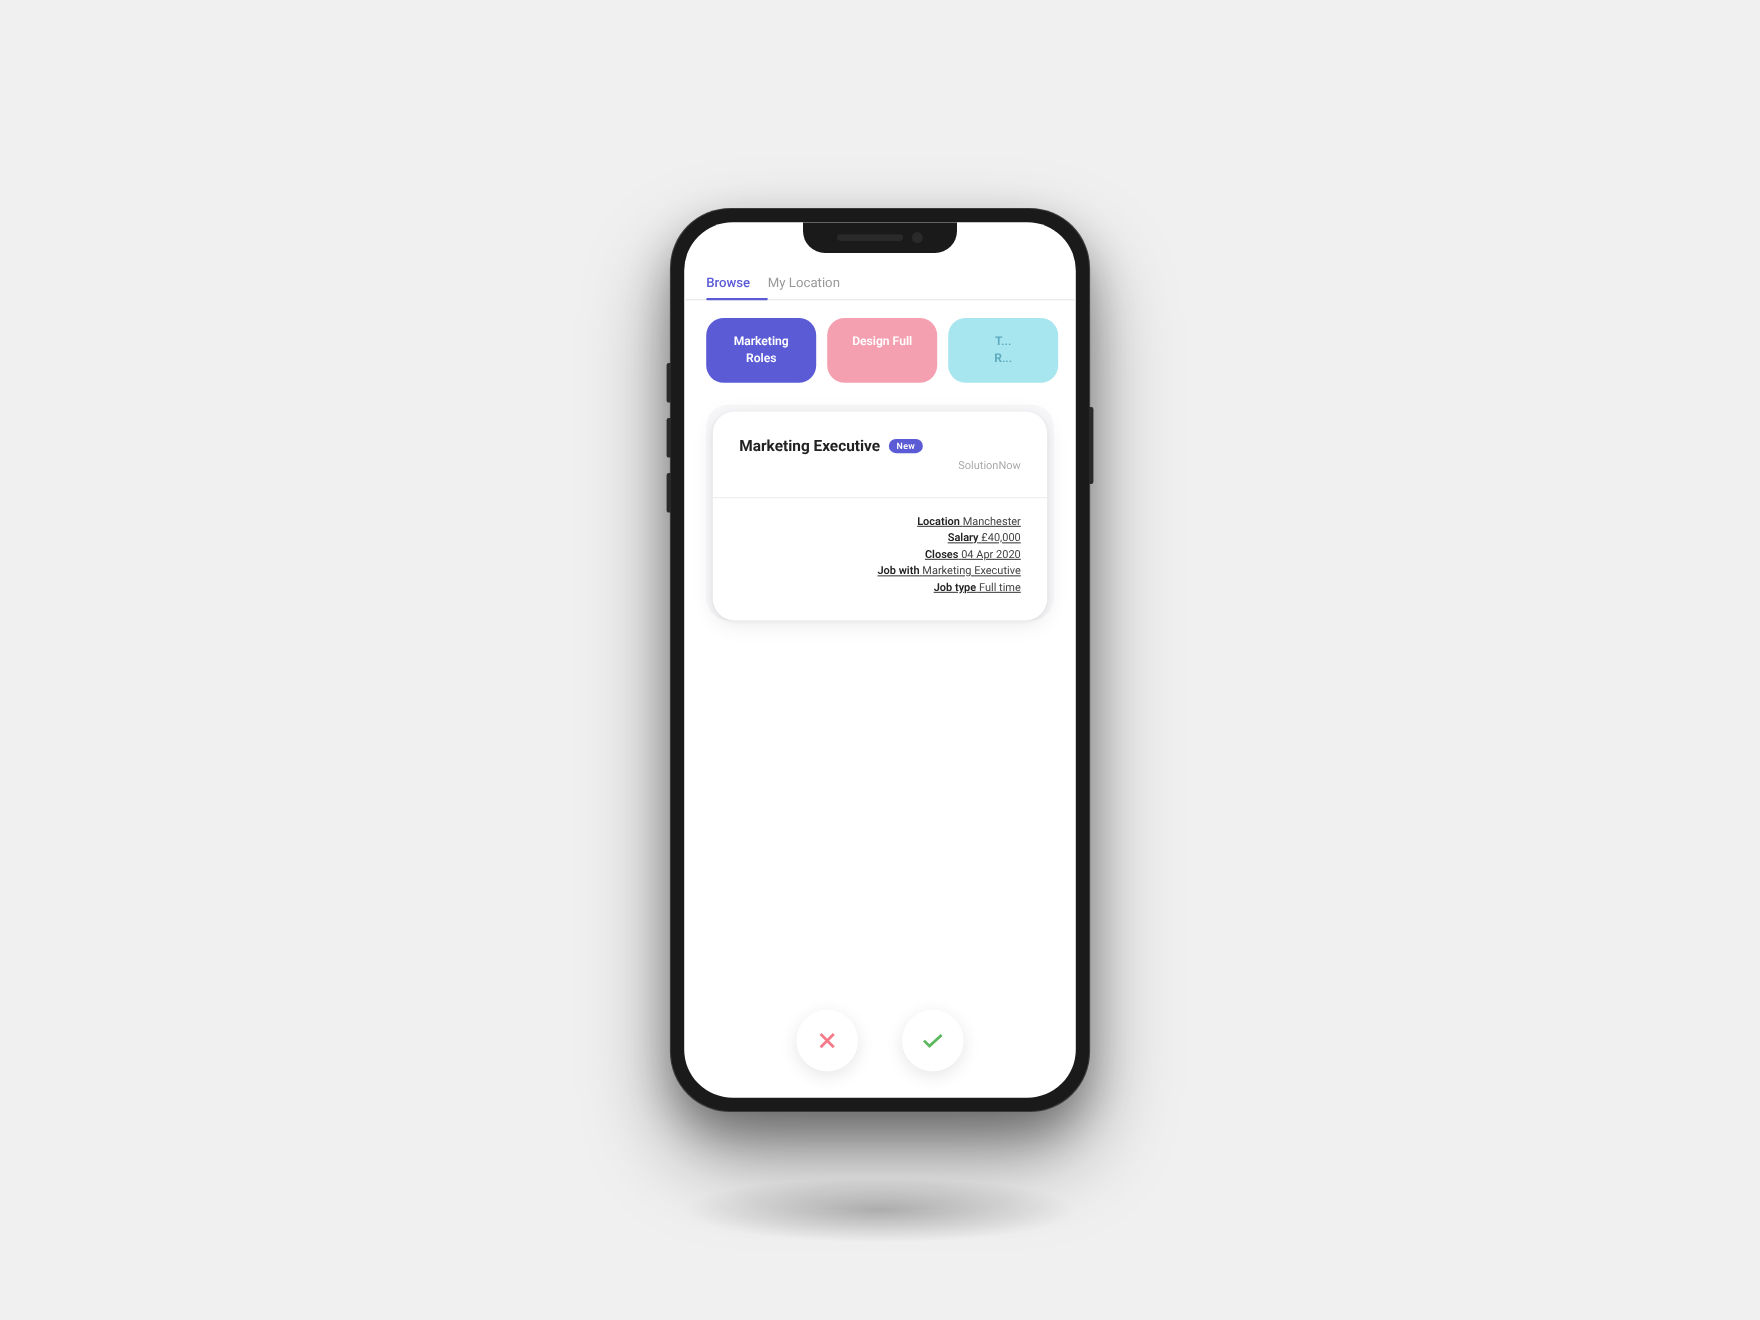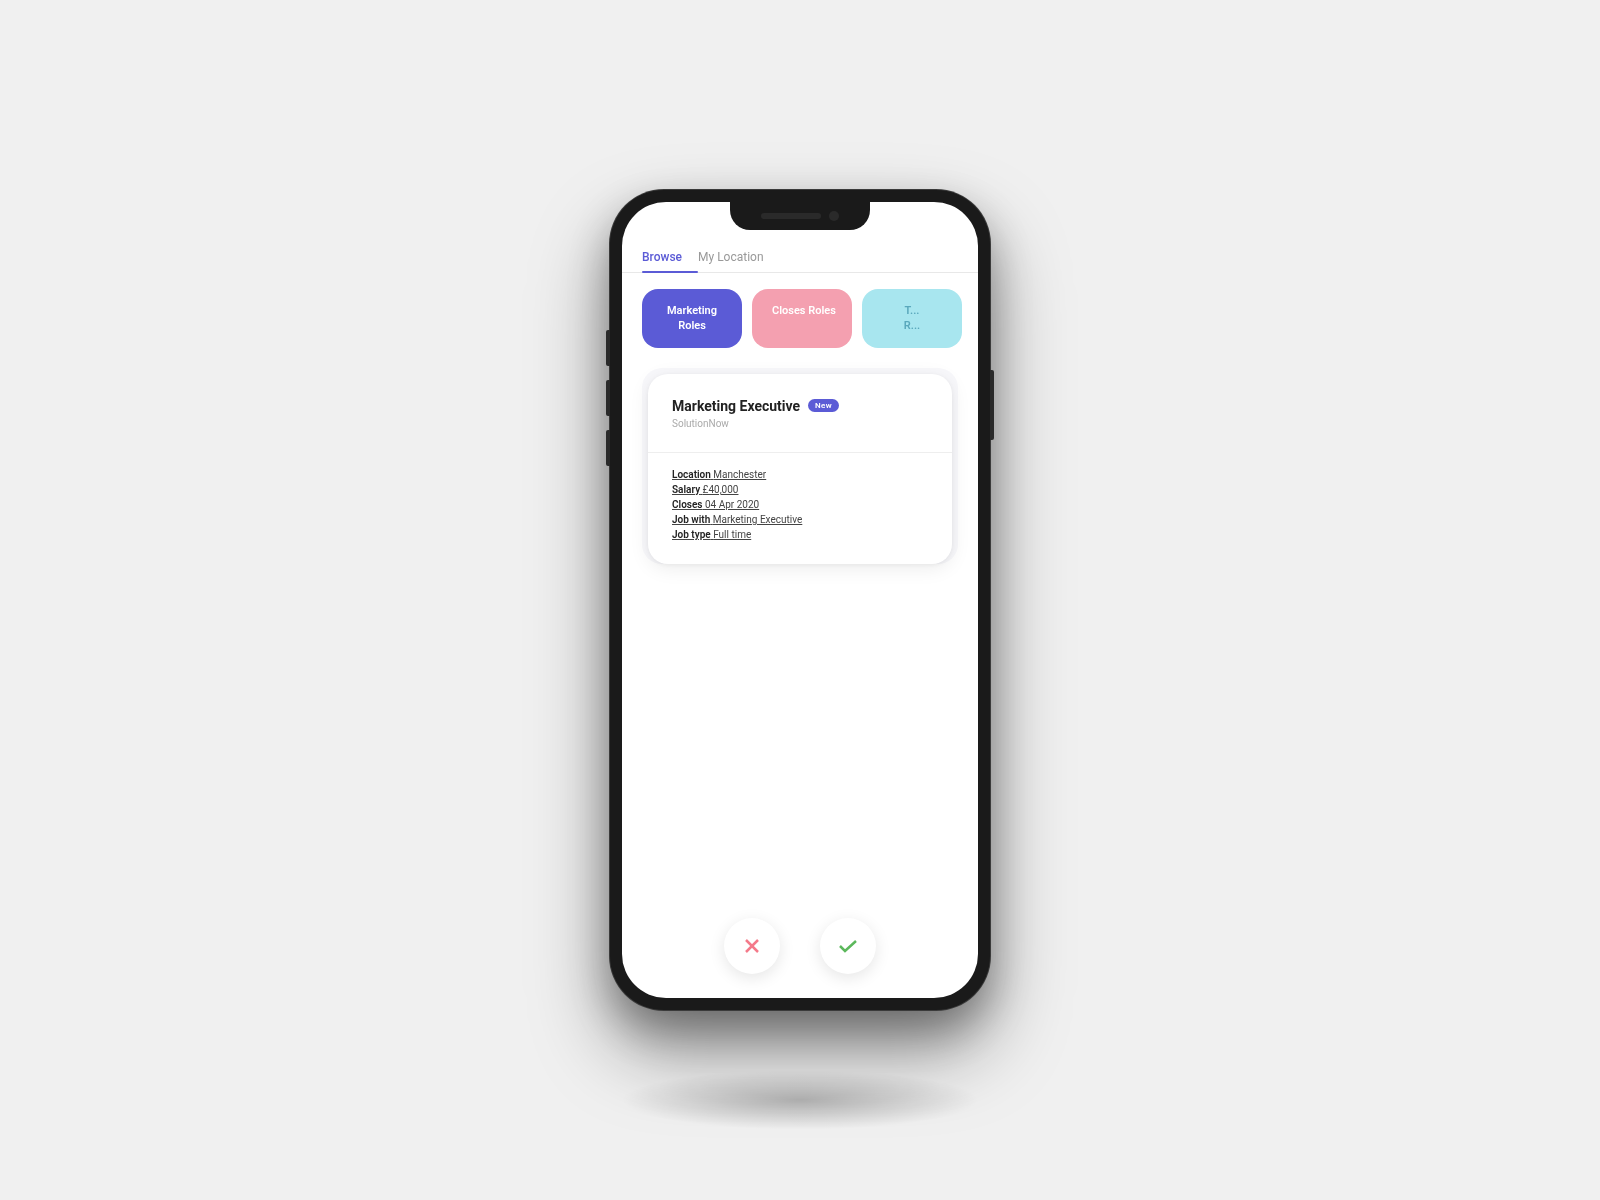--- a/index.html
+++ b/index.html
@@ -257,20 +257,21 @@
       justify-content: center;
     }
 
     .job-card {
       background: white;
       border-radius: 20px;
       padding: 24px;
       width: 100%;
       box-shadow: 0 4px 20px rgba(0,0,0,0.08), 0 1px 4px rgba(0,0,0,0.05);
       position: relative;
+      text-align: right;
     }
 
     .job-card-bg {
       background: #f8f8fb;
       border-radius: 20px;
       padding: 6px 6px 0;
       width: 100%;
     }
 
     .job-title-row {
@@ -377,21 +378,21 @@
       <div class="screen-content">
 
 
         <div class="tabs">
           <div class="tab active">Browse</div>
           <div class="tab">My Location</div>
         </div>
 
         <div class="category-pills">
           <div class="pill pill-marketing">Marketing<br>Roles</div>
-          <div class="pill pill-design">Closes Roles</div>
+          <div class="pill pill-design">Design Full</div>
           <div class="pill pill-tech">T...<br>R...</div>
         </div>
 
         <div class="card-area">
           <div class="job-card-bg">
             <div class="job-card">
 
               <div class="job-title-row">
                 <span class="job-title">Marketing Executive</span>
                 <span class="badge-new">New</span>

